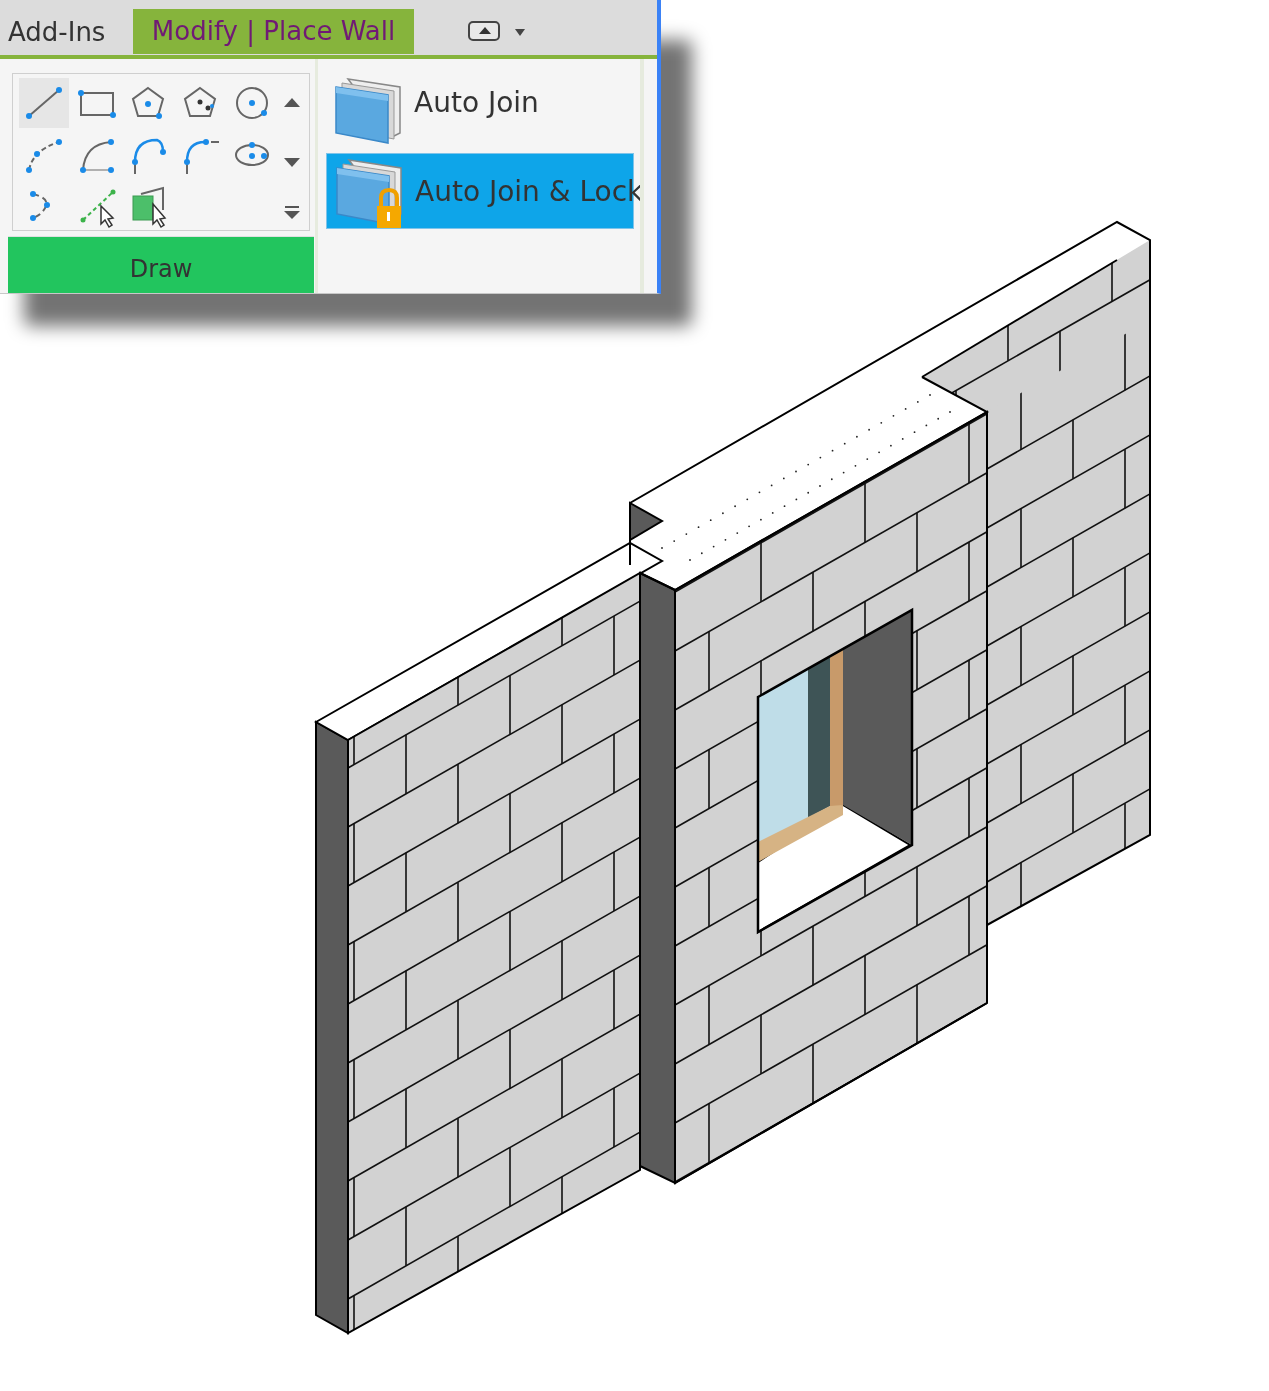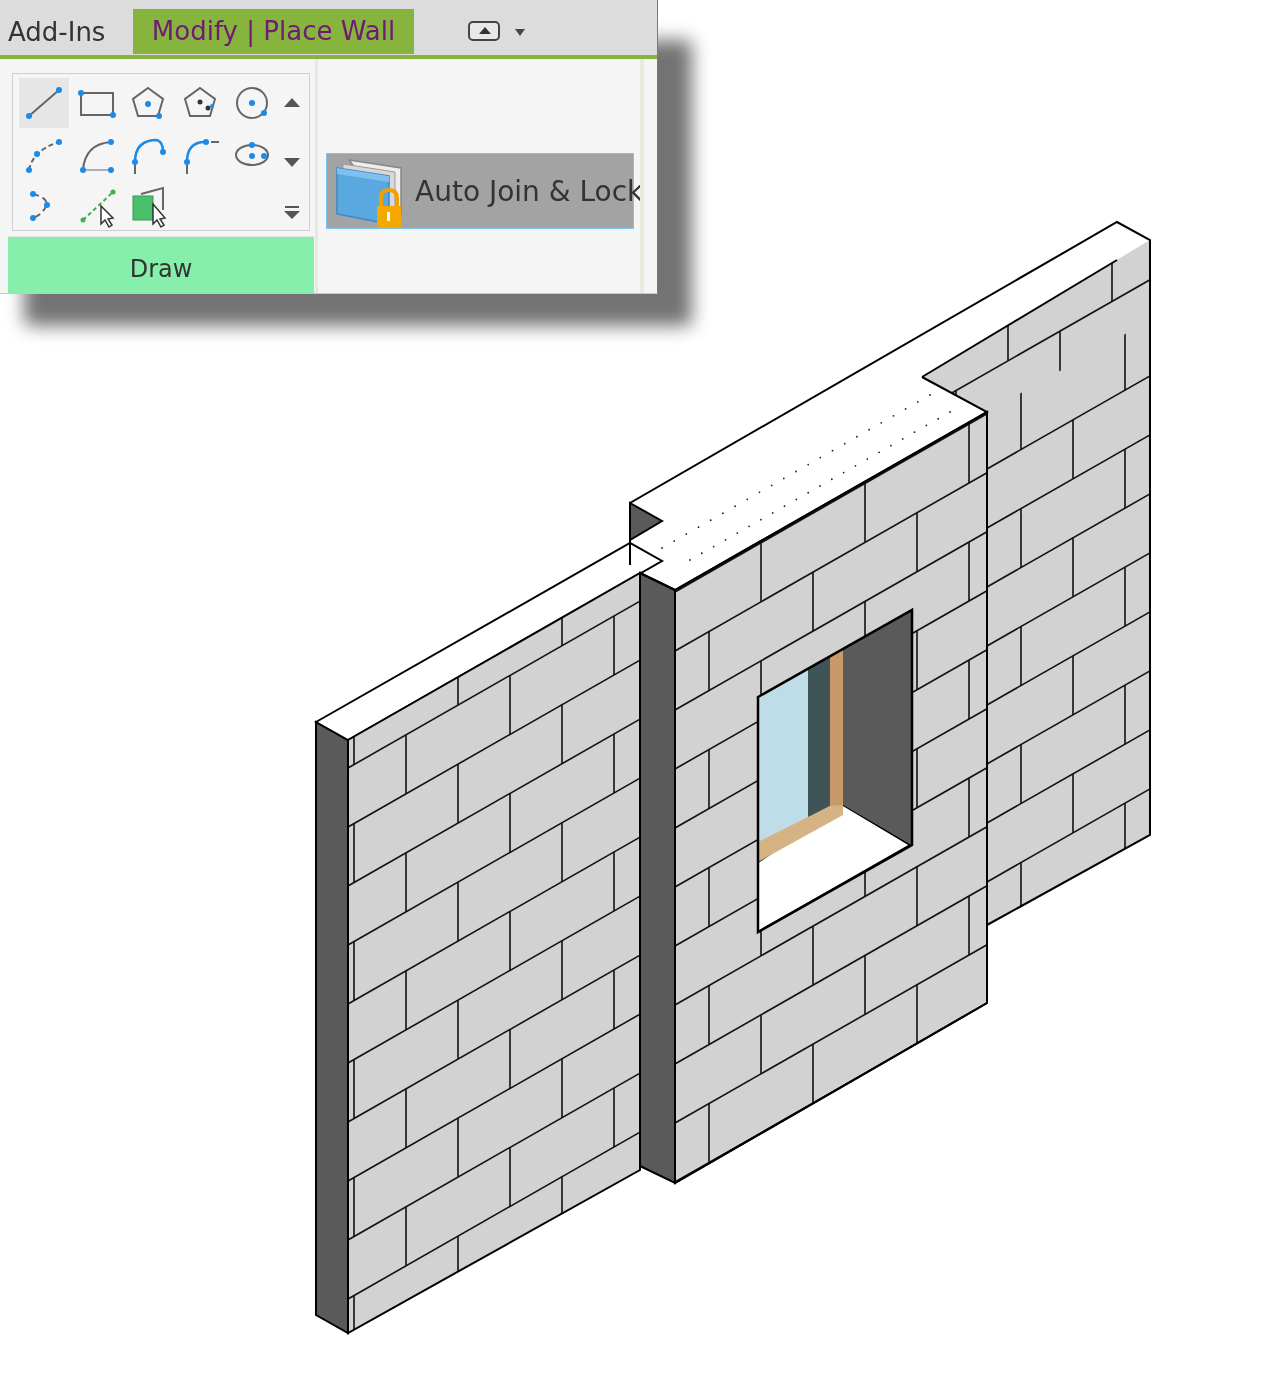--- a/index.html
+++ b/index.html
@@ -9,21 +9,21 @@
   
   #scene { position: absolute; left: 0; top: 0; width: 1269px; height: 1391px; }
 
   
   .ribbon-shadow {
     position: absolute; left: 24px; top: 40px; width: 668px; height: 286px;
     background: rgba(0,0,0,0.55); filter: blur(9px); border-radius: 6px;
   }
   .ribbon {
     position: absolute; left: 0; top: 0; width: 657px; height: 293px;
-    background: #f5f5f5; border-right: 1px solid #3b82f6; border-bottom: 1px solid #c8c8c8;
+    background: #f5f5f5; border-right: 4px solid #3b82f6; border-bottom: 1px solid #c8c8c8;
   }
   .tabbar {
     position: absolute; left: 0; top: 0; width: 657px; height: 55px;
     background: #dcdcdc; border-bottom: 4px solid #86b43c;
   }
   .tab {
     position: absolute; top: 10px; height: 45px; line-height: 45px;
     font-size: 26px; color: #333; padding: 0 8px; box-sizing: border-box;
   }
   .tab.addins { left: 0; }
@@ -36,36 +36,36 @@
                    border-left: 6px solid transparent; border-right: 6px solid transparent;
                    border-bottom: 7px solid #333; }
   .tab-opts-arrow { position: absolute; left: 515px; top: 29px; width: 0; height: 0;
                    border-left: 5px solid transparent; border-right: 5px solid transparent;
                    border-top: 7px solid #444; }
 
   .panel { position: absolute; top: 59px; height: 234px; }
   .panel.draw { left: 8px; width: 306px; }
   .panel.place { left: 320px; width: 318px; }
   .panel-label-bar { position: absolute; left: 0; bottom: 0; width: 100%; height: 56px;
-                     background: #86efac; border-top: 1px solid #e0e0e0; }
+                     background: #22c55e; border-top: 1px solid #e0e0e0; }
   .panel-label { position: absolute; left: 0; right: 0; bottom: 10px; text-align: center;
                  font-size: 24px; color: #333; }
   .panel-sep { position: absolute; top: 59px; left: 315px; width: 3px; height: 234px; background: #e6ebde; }
   .panel-sep2 { position: absolute; top: 59px; left: 640px; width: 4px; height: 234px; background: #e6ebde; }
 
   .gallery { position: absolute; left: 4px; top: 14px; width: 298px; height: 158px;
              border: 1px solid #cfcfcf; box-sizing: border-box; }
   .tool { position: absolute; width: 50px; height: 50px; }
   .tool.selected { background: #e6e6e6; }
   .tool svg { width: 50px; height: 50px; }
   .scroll-btn { position: absolute; width: 22px; height: 22px; }
   .scroll-btn svg { width: 22px; height: 22px; }
 
   .big-btn { position: absolute; left: 6px; width: 308px; height: 76px; box-sizing: border-box; }
-  .big-btn.active { background: #a3a3a3; border: 1px solid #7fc4ea; }
+  .big-btn.active { background: #0ea5e9; border: 1px solid #7fc4ea; }
   .big-btn .ico { position: absolute; left: 4px; top: 6px; width: 76px; height: 76px; }
   .big-btn .lbl { position: absolute; left: 88px; top: 0; line-height: 76px; font-size: 28px; color: #333; white-space: nowrap; }
 </style>
 </head>
 <body>
 
 <svg id="scene" viewBox="0 0 1269 1391" xmlns="http://www.w3.org/2000/svg">
   <defs>
     <clipPath id="clip-back">
         <polygon points="987,412 1150,320 1150,835 987,925"></polygon>
@@ -677,20 +677,29 @@
           <polygon points="3,9 19,9 11,17" fill="#555"></polygon>
         </svg>
     </div>
     <div class="panel-label-bar">
       <div class="panel-label">Draw</div>
     </div>
   </div>
   <div class="panel-sep"></div>
 
   <div class="panel place">
+    <div class="big-btn" style="top:6px">
+      <svg class="ico" viewBox="0 0 76 76">
+        <path d="M18 8 L70 16 L70 62 L62 66 Z" fill="#eee" stroke="#888" stroke-width="1.5"></path>
+        <path d="M12 12 L64 20 L64 68 L12 58 Z" fill="#d8d8d8" stroke="#999" stroke-width="1"></path>
+        <path d="M6 16 L58 24 L58 72 L6 62 Z" fill="#5aa8e0" stroke="#3a88c8" stroke-width="1.5"></path>
+        <path d="M6 16 L58 24 L58 30 L6 22 Z" fill="#7fc0ee"></path>
+      </svg>
+      <div class="lbl">Auto Join</div>
+    </div>
     <div class="big-btn active" style="top:94px">
       <svg class="ico" viewBox="0 0 76 76" style="top:0">
         <path d="M18 6 L70 14 L70 60 L62 64 Z" fill="#eee" stroke="#888" stroke-width="1.5"></path>
         <path d="M12 10 L64 18 L64 66 L12 56 Z" fill="#d8d8d8" stroke="#999" stroke-width="1"></path>
         <path d="M6 14 L58 22 L58 70 L6 60 Z" fill="#5aa8e0" stroke="#3a88c8" stroke-width="1.5"></path>
         <path d="M6 14 L58 22 L58 28 L6 20 Z" fill="#7fc0ee"></path>
         <g>
           <path d="M50 52 L50 44 Q50 36 58 36 Q66 36 66 44 L66 52" fill="none" stroke="#f0a000" stroke-width="4"></path>
           <rect x="46" y="52" width="24" height="22" fill="#f5a800"></rect>
           <rect x="56" y="58" width="3" height="9" fill="#fff"></rect>

